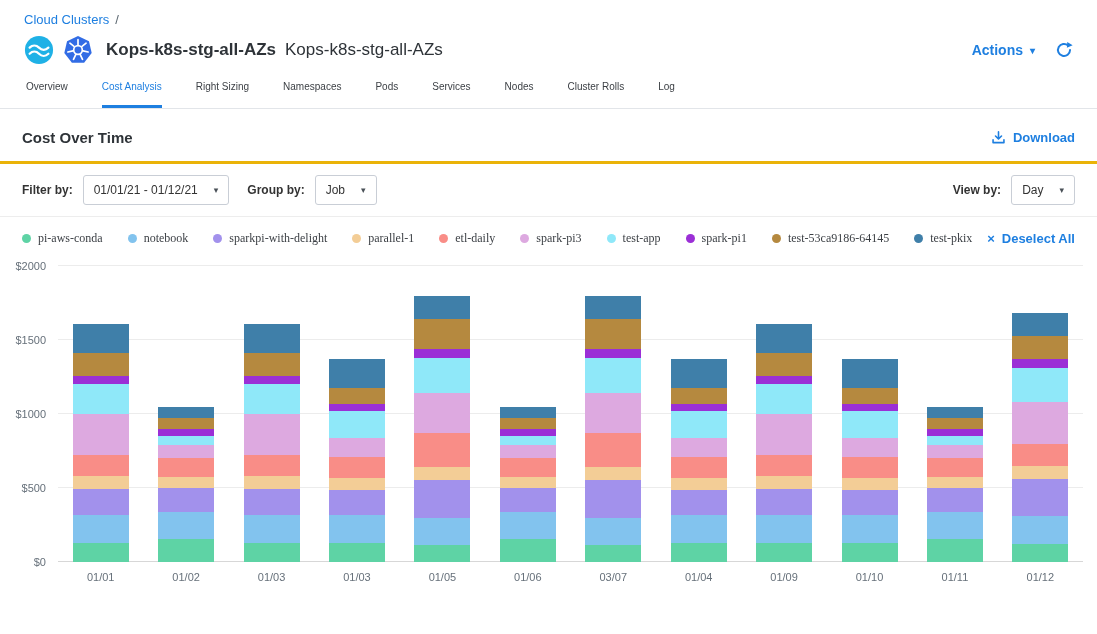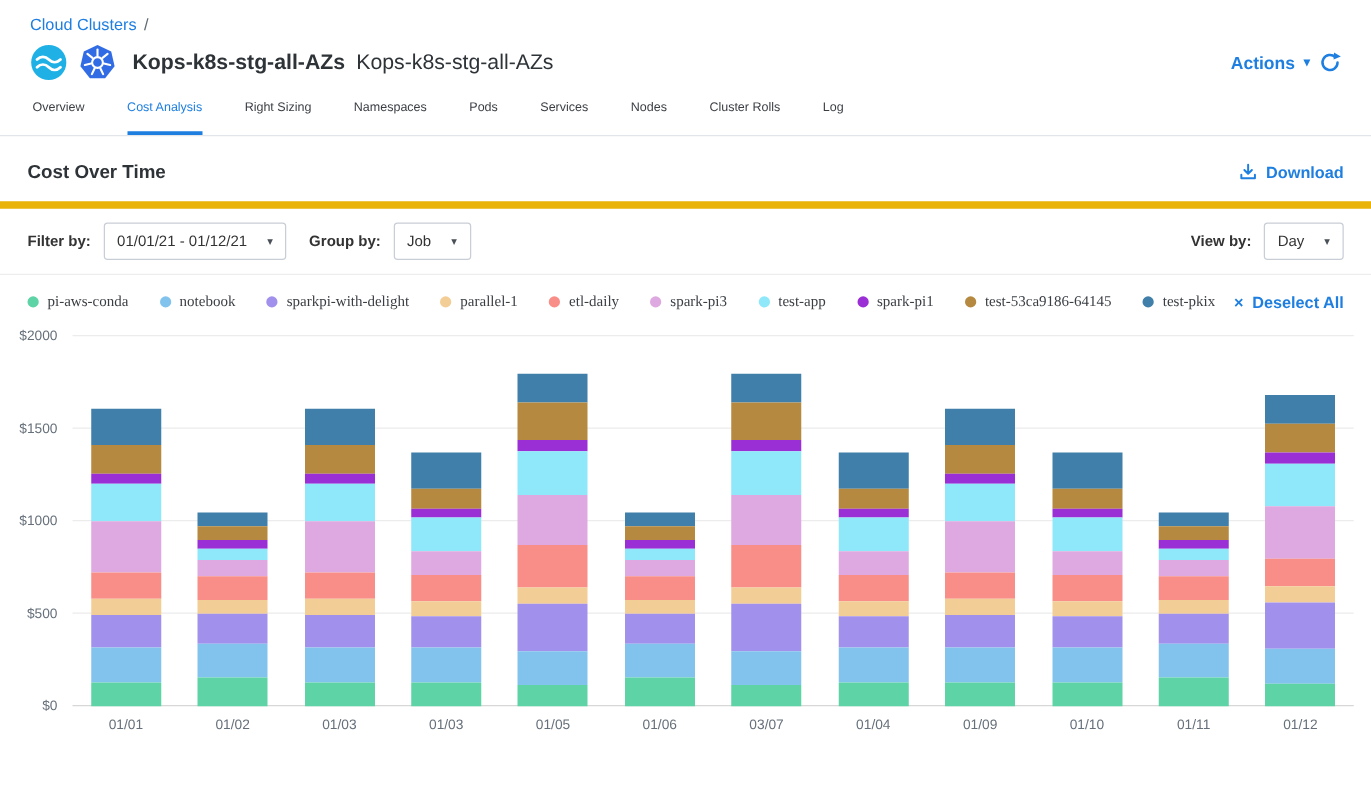--- a/index.html
+++ b/index.html
@@ -10,35 +10,35 @@
   
   .breadcrumb { padding:12px 24px 2px; font-size:13px; }
   .breadcrumb a { color:#1e7fe0; text-decoration:none; cursor:pointer; }
   .breadcrumb .sep { color:#5b6770; margin-left:6px; }
 
   
   .header { padding:6px 24px 10px; display:flex; align-items:center; gap:9px; }
   .logo { width:30px; height:30px; display:inline-flex; }
   .title-b { font-size:17px; font-weight:bold; color:#2e3338; margin-left:4px; }
   .title-r { font-size:17px; color:#2e3338; }
-  .header-right { margin-left:auto; display:flex; align-items:center; gap:7px; }
+  .header-right { margin-left:auto; display:flex; align-items:center; gap:20px; }
   .actions { color:#1e7fe0; font-weight:bold; font-size:14px; display:flex;
     align-items:center; gap:7px; cursor:pointer; }
   .actions .caret { font-size:10px; }
   .refresh { cursor:pointer; display:inline-flex; }
 
   
   .tabbar { display:flex; gap:34px; padding:6px 26px 0; border-bottom:1px solid #e2e5e9; }
   .tab { font-size:10px; color:#3b3f44; padding-bottom:13px; cursor:pointer;
     border-bottom:3px solid transparent; white-space:nowrap; }
   .tab.active { color:#1e7fe0; border-bottom-color:#1e7fe0; }
 
   
   .section-header { display:flex; align-items:center; justify-content:space-between;
-    padding:20px 22px 15px; border-bottom:6px solid #eab308; }
+    padding:20px 22px 15px; border-bottom:3px solid #eab308; }
   .section-title { font-weight:bold; font-size:15px; color:#2e3338; }
   .download { color:#1e7fe0; font-size:13px; font-weight:bold; display:flex;
     align-items:center; gap:7px; cursor:pointer; }
 
   
   .filterbar { display:flex; align-items:center; padding:11px 22px;
     border-bottom:1px solid #ededed; }
   .flabel { font-size:12px; font-weight:bold; color:#333; margin-right:10px; }
   .flabel.gap { margin-left:18px; }
   .select { display:flex; align-items:center; gap:16px; border:1px solid #c9ced6;

